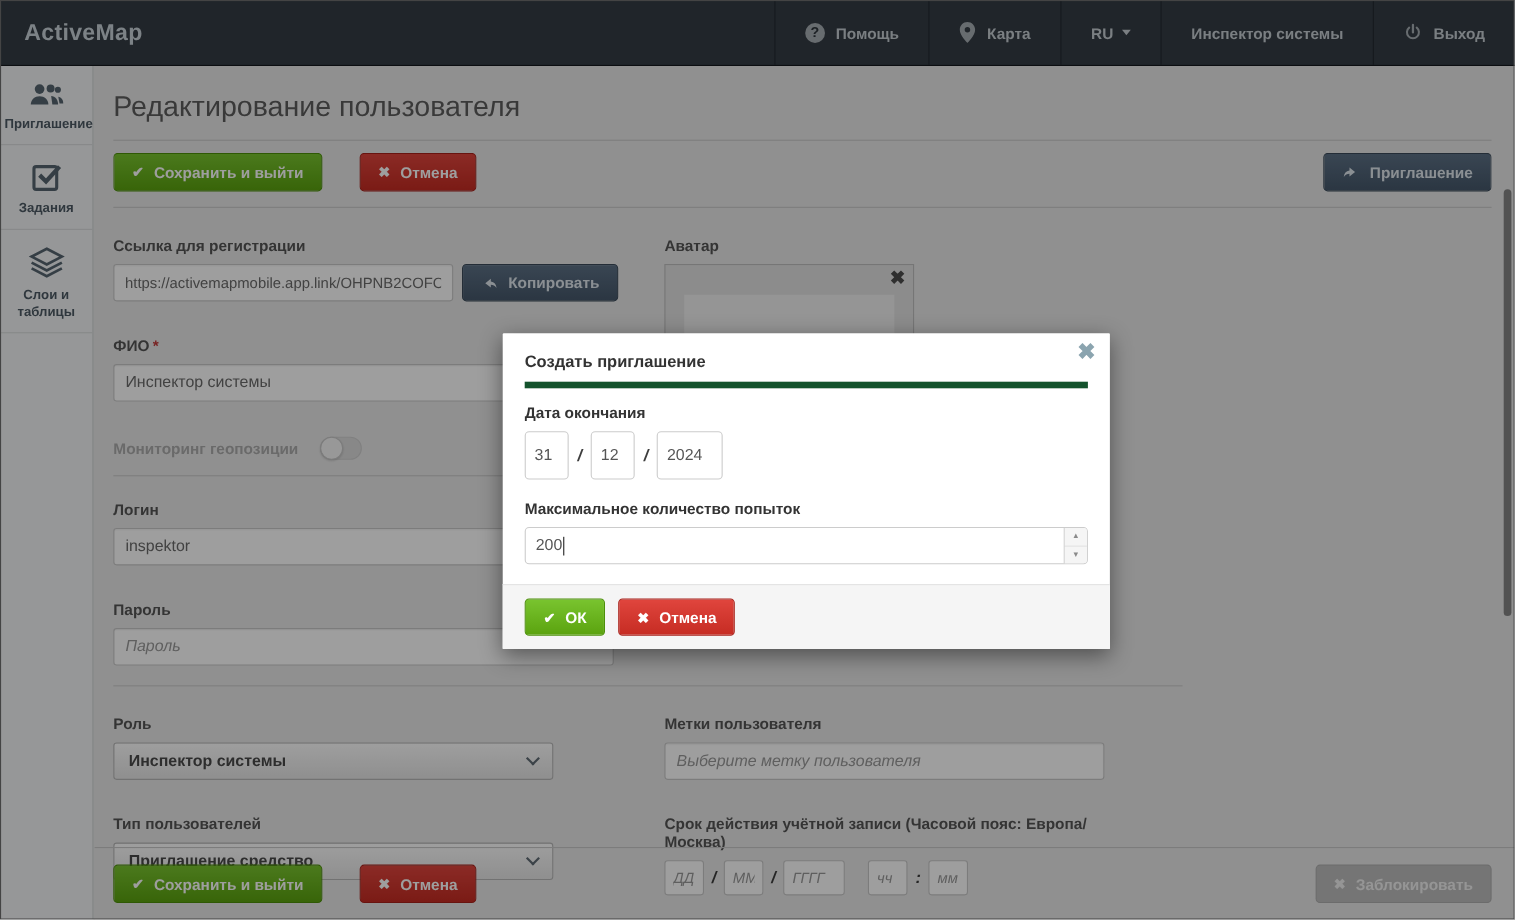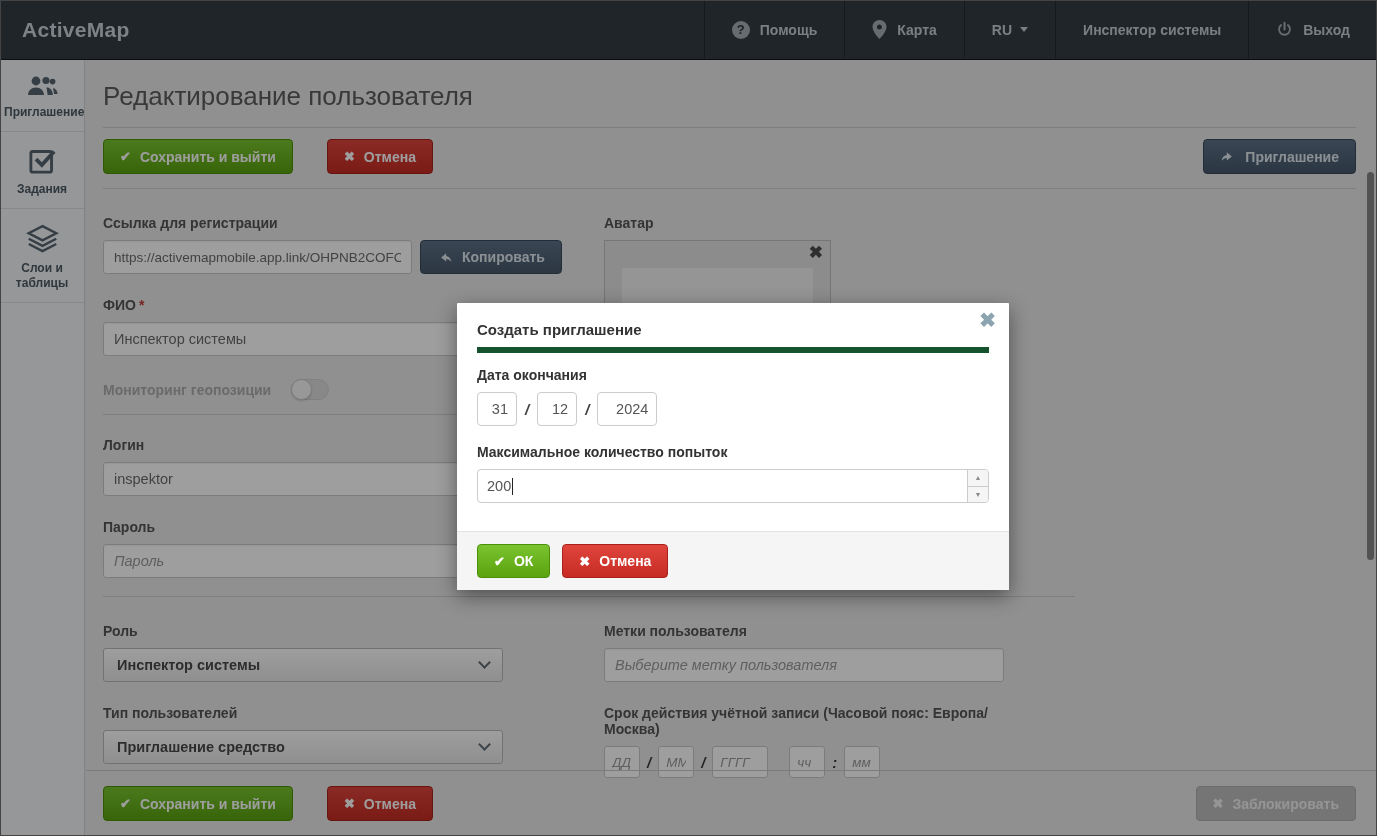--- a/index.html
+++ b/index.html
@@ -41,21 +41,21 @@
   .btn-red   { background:linear-gradient(#e0453d,#c62c23); border-color:#a8211a; }
   .btn-dark  { background:linear-gradient(#5d7186,#46586b); border-color:#3a4a5a; color:#dfe7ed; }
   .btn-gray  { background:#bdbdbd; border-color:#aeaeae; color:#f0f0f0; }
   .fl { float:left; margin-right:34px; }
   .fr { float:right; }
   
   .form-area { padding-top:26px; }
   .columns { display:flex; gap:46px; }
   .col-left { width:455px; }
   .col-right { width:400px; }
-  .form-row { margin-bottom:23px; }
+  .form-row { margin-bottom:32px; }
   .flabel { font-size:14px; font-weight:bold; color:#555; margin-bottom:9px; }
   .flabel .req { color:#c23b3b; margin-left:3px; }
   .flabel.disabled { color:#ababab; display:inline-block; margin-bottom:0; }
   .tinput { height:34px; width:100%; border:1px solid #c9c9c9; border-radius:3px; padding:0 10px;
     font-size:14.5px; color:#6b6b6b; background:#fff; font-family:inherit;
     box-shadow:inset 0 1px 1px rgba(0,0,0,.05); outline:none; }
   .tinput::placeholder { font-style:italic; color:#9a9a9a; }
   .link-row { display:flex; gap:8px; }
   .link-row .tinput { width:309px; flex:none; font-size:13.5px; }
   .toggle-row { margin-bottom:14px; display:flex; align-items:center; gap:20px; }
@@ -93,22 +93,22 @@
   .frame { position:absolute; inset:0; border:1px solid #6e6e6e; pointer-events:none; z-index:40; }
   .modal { position:absolute; left:457px; top:303px; width:552px; height:287px; background:#fff;
     z-index:60; box-shadow:0 6px 20px rgba(0,0,0,.45); border-radius:1px; }
   .modal-body { padding:18px 20px 0; }
   .modal-title { font-size:15px; font-weight:bold; color:#333; padding-bottom:9px;
     border-bottom:6px solid #14532d; }
   .modal-close { position:absolute; top:7px; right:13px; font-size:20px; font-weight:bold;
     color:#8ba4af; cursor:pointer; line-height:1; }
   .mlabel { font-size:14px; font-weight:bold; color:#333; margin:14px 0 9px; }
   .date-row { display:flex; align-items:center; gap:8px; }
-  .dinput { height:34px; border:1px solid #ccc; border-radius:4px; padding:0 8px; font-size:14.5px;
-    color:#555; outline:none; font-family:inherit;text-align:right; }
+  .dinput { height:44px; border:1px solid #ccc; border-radius:4px; padding:0 8px; font-size:14.5px;
+    color:#555; outline:none; font-family:inherit; }
   .d2 { width:40px; } .d4 { width:60px; }
   .num-box { position:relative; height:34px; border:1px solid #ccc; border-radius:4px;
     display:flex; align-items:center; padding:0 26px 0 9px; font-size:14.5px; color:#555; }
   .text-caret { display:inline-block; width:1px; height:17px; background:#222; margin-left:1px; }
   .spinner { position:absolute; top:0; right:0; bottom:0; width:21px; border-left:1px solid #ccc;
     display:flex; flex-direction:column; }
   .spin-btn { flex:1; background:#f5f5f5; color:#8a8a8a; font-size:7px; display:flex;
     align-items:center; justify-content:center; cursor:pointer; }
   .spin-btn.up { border-bottom:1px solid #ccc; border-radius:0 3px 0 0; }
   .spin-btn.down { border-radius:0 0 3px 0; }

